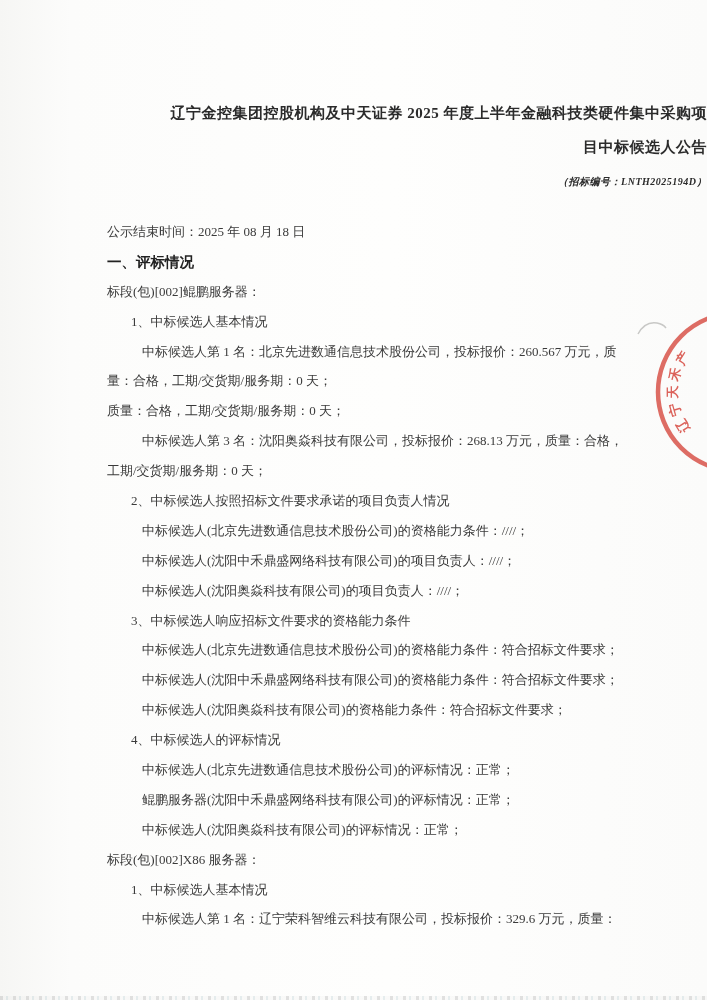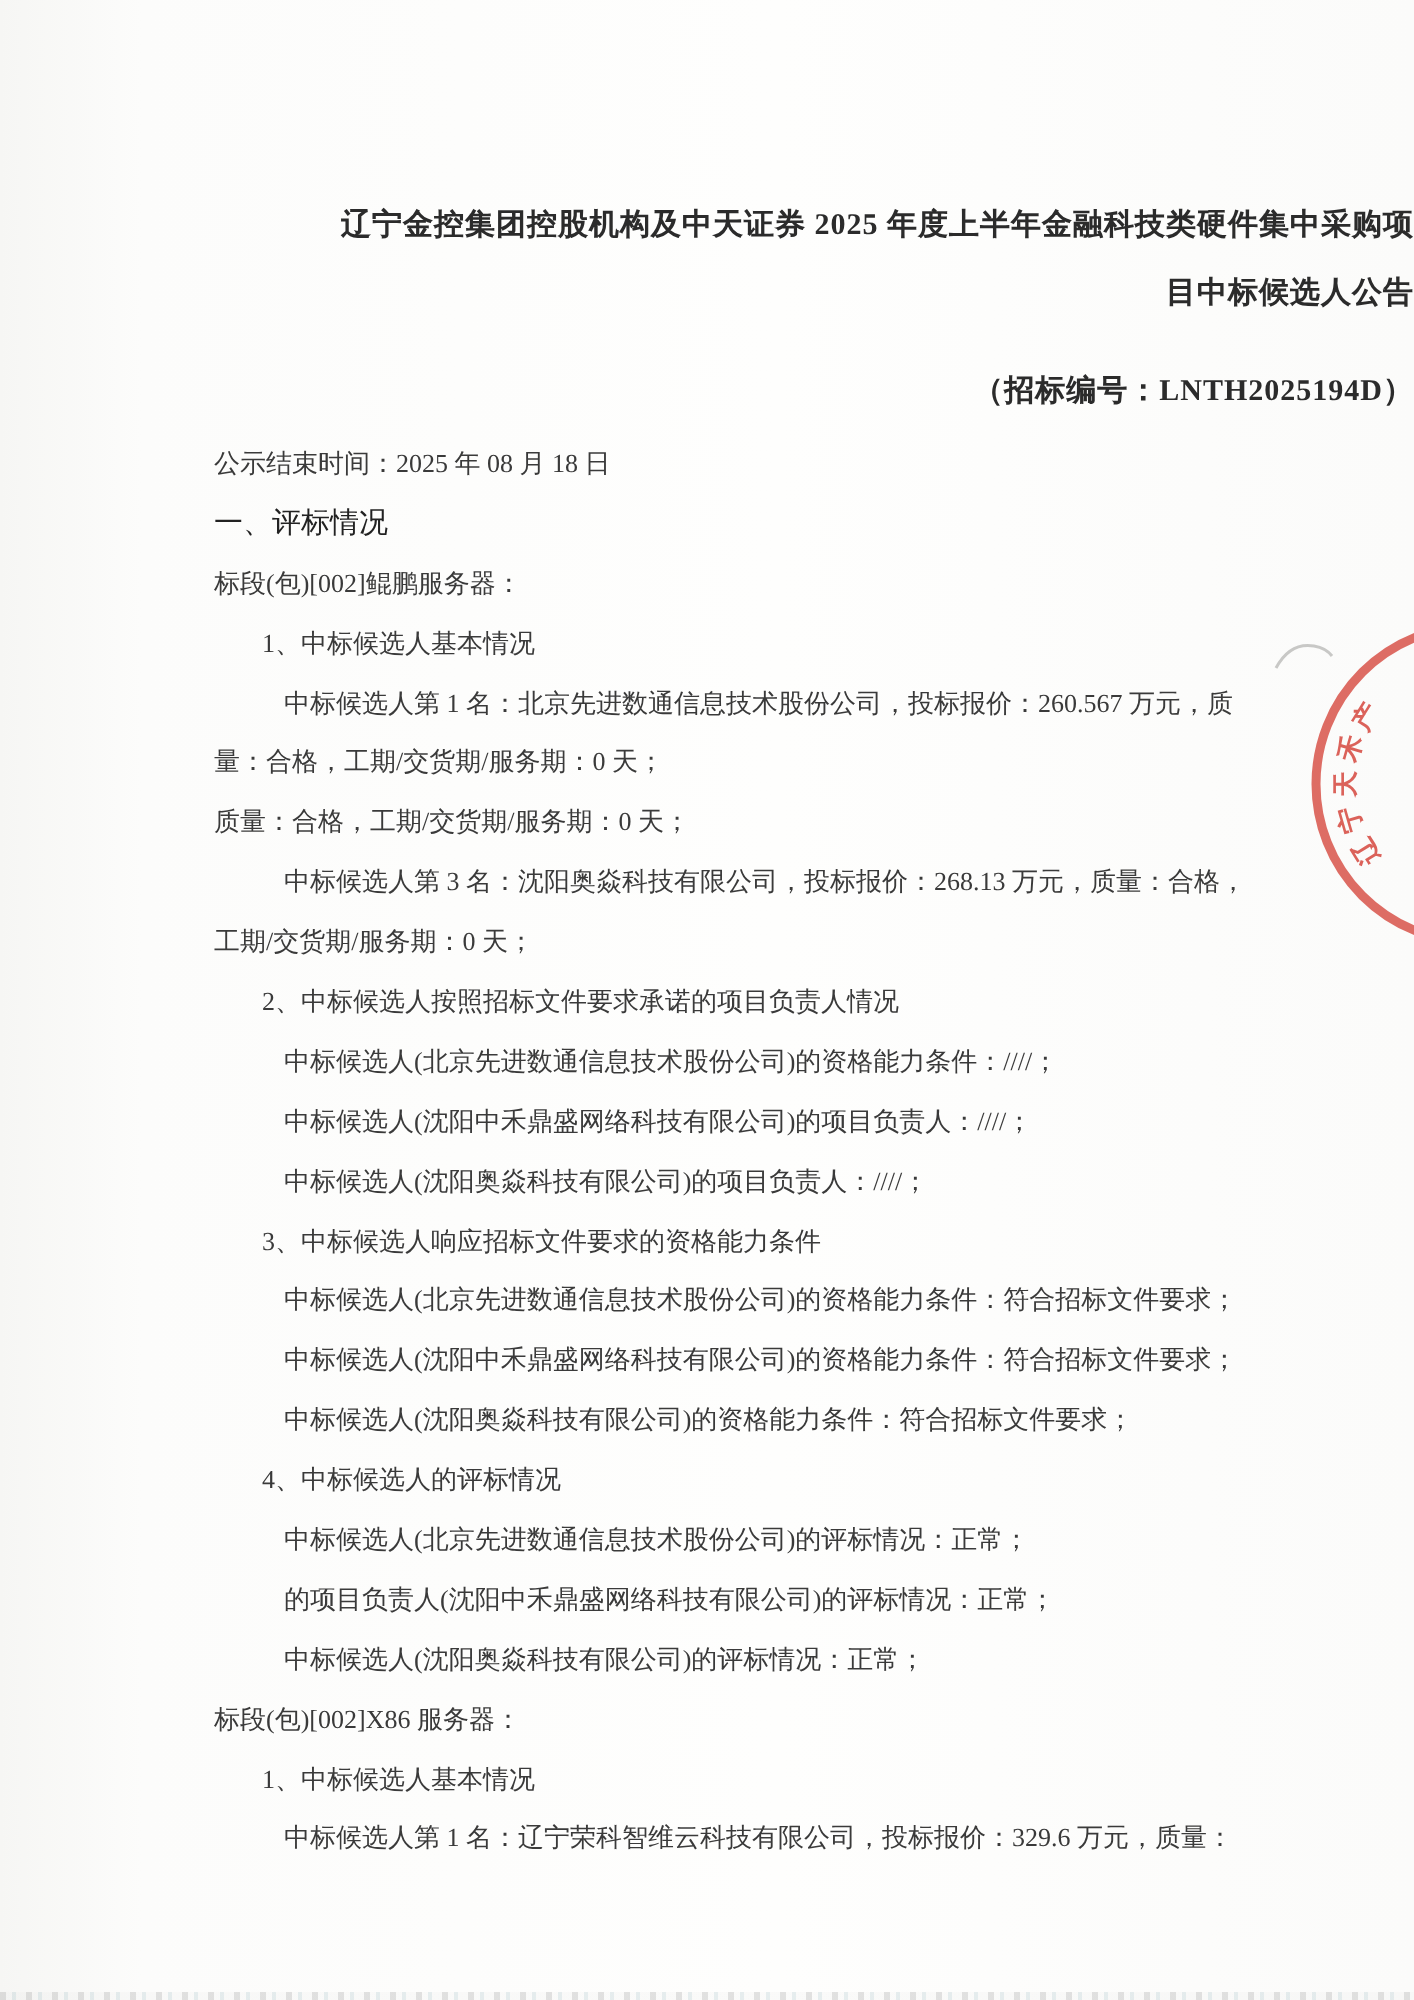--- a/index.html
+++ b/index.html
@@ -23,43 +23,44 @@
   }
   .title-line {
     display: block;
     font-size: 15px;
     font-weight: bold;
     line-height: 34px;
     letter-spacing: 0.5px;
     margin: 0;
   }
   .tender-no {
-    font-size: 15px;
+    font-size: 10px;
     font-weight: bold;
     line-height: 30px;
-    margin-top: 17px;
+    margin-top: 3px;
     letter-spacing: 0.5px;
+    font-style: italic;
   }
   .body-block {
     position: absolute;
     top: 216px;
     left: 104px;
     width: 540px;
   }
   .body-block p {
     margin: 3px;
     height: 26.9px;
     line-height: 26.9px;
     font-size: 13px;
     white-space: nowrap;
     color: #3a3a3a;
   }
   .body-block p.sec-heading {
     font-size: 14.5px;
-    font-weight: normal;
+    font-weight: bold;
     color: #222222;
   }
   .ind1 { padding-left: 24px; }
   .ind2 { padding-left: 35px; }
   .seal-svg {
     position: absolute;
     left: 600px; top: 298px;
     width: 107px; height: 192px;
     pointer-events: none;
   }
@@ -109,21 +110,21 @@
     <p class="ind2">中标候选人(沈阳中禾鼎盛网络科技有限公司)的项目负责人：////；</p>
     <p class="ind2">中标候选人(沈阳奥焱科技有限公司)的项目负责人：////；</p>
 
     <p class="ind1">3、中标候选人响应招标文件要求的资格能力条件</p>
     <p class="ind2">中标候选人(北京先进数通信息技术股份公司)的资格能力条件：符合招标文件要求；</p>
     <p class="ind2">中标候选人(沈阳中禾鼎盛网络科技有限公司)的资格能力条件：符合招标文件要求；</p>
     <p class="ind2">中标候选人(沈阳奥焱科技有限公司)的资格能力条件：符合招标文件要求；</p>
 
     <p class="ind1">4、中标候选人的评标情况</p>
     <p class="ind2">中标候选人(北京先进数通信息技术股份公司)的评标情况：正常；</p>
-    <p class="ind2">的项目负责人(沈阳中禾鼎盛网络科技有限公司)的评标情况：正常；</p>
+    <p class="ind2">鲲鹏服务器(沈阳中禾鼎盛网络科技有限公司)的评标情况：正常；</p>
     <p class="ind2">中标候选人(沈阳奥焱科技有限公司)的评标情况：正常；</p>
 
     <p>标段(包)[002]X86 服务器：</p>
     <p class="ind1">1、中标候选人基本情况</p>
     <p class="ind2">中标候选人第 1 名：辽宁荣科智维云科技有限公司，投标报价：329.6 万元，质量：</p>
   </div>
 
   <svg class="seal-svg" viewBox="600 298 107 192" aria-hidden="true">
 
     <path d="M 638 334 q 7 -13 19 -11 q 6 1 9 5" fill="none" stroke="#c8c8c6" stroke-width="1.5"></path>

